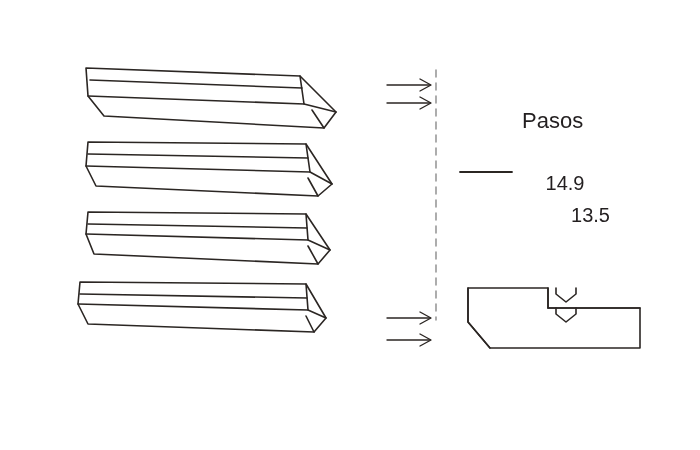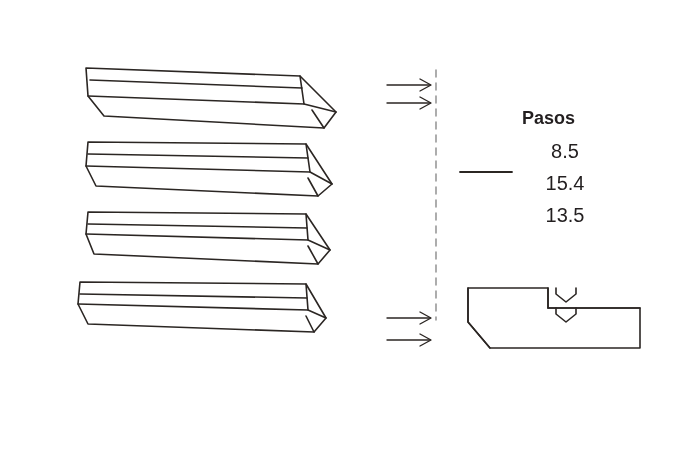--- a/index.html
+++ b/index.html
@@ -34,31 +34,31 @@
   #title-celosias {
     left: 72px;
     top: 345px;
     font-size: 31px;
     letter-spacing: 0.5px;
     font-family: "Liberation Sans", sans-serif;
   }
   #pasos-title {
     left: 522px;
     top: 108px;
-    font-size: 18px;
-    font-weight: bold;
+    font-size: 22px;
+    font-weight: normal;
   }
   .paso-value {
     font-size: 20px;
     text-align: center;
     width: 90px;
   }
   #paso-0 { left: 520px; top: 140px; }
   #paso-1 { left: 520px; top: 172px; }
-  #paso-2 { left: 520px; top: 204px; }
+  #paso-2 { left: 520px; top: 204px; text-align: right; }
 </style>
 </head>
 <body>
 
 <div id="canvas">
 
   <svg class="layer" viewBox="0 0 700 450">
     <g fill="none" stroke="#2b2623" stroke-width="1.6" stroke-linejoin="round" stroke-linecap="round">
 
       <g>
@@ -128,19 +128,18 @@
         <path d="M556 308 L556 314 L566 322 L576 314 L576 308"></path>
         <path d="M596 288 L596 308" stroke="none"></path>
       </g>
 
     </g>
   </svg>
 
 
   <div class="label" id="pasos-title">Pasos</div>
 
-  <div class="label paso-value" id="paso-0">8.5</div>
 
-  <div class="label paso-value" id="paso-1">15.4</div>
+  <div class="label paso-value" id="paso-1">14.9</div>
 
   <div class="label paso-value" id="paso-2">13.5</div>
 
 </div>
 
 </body></html>

